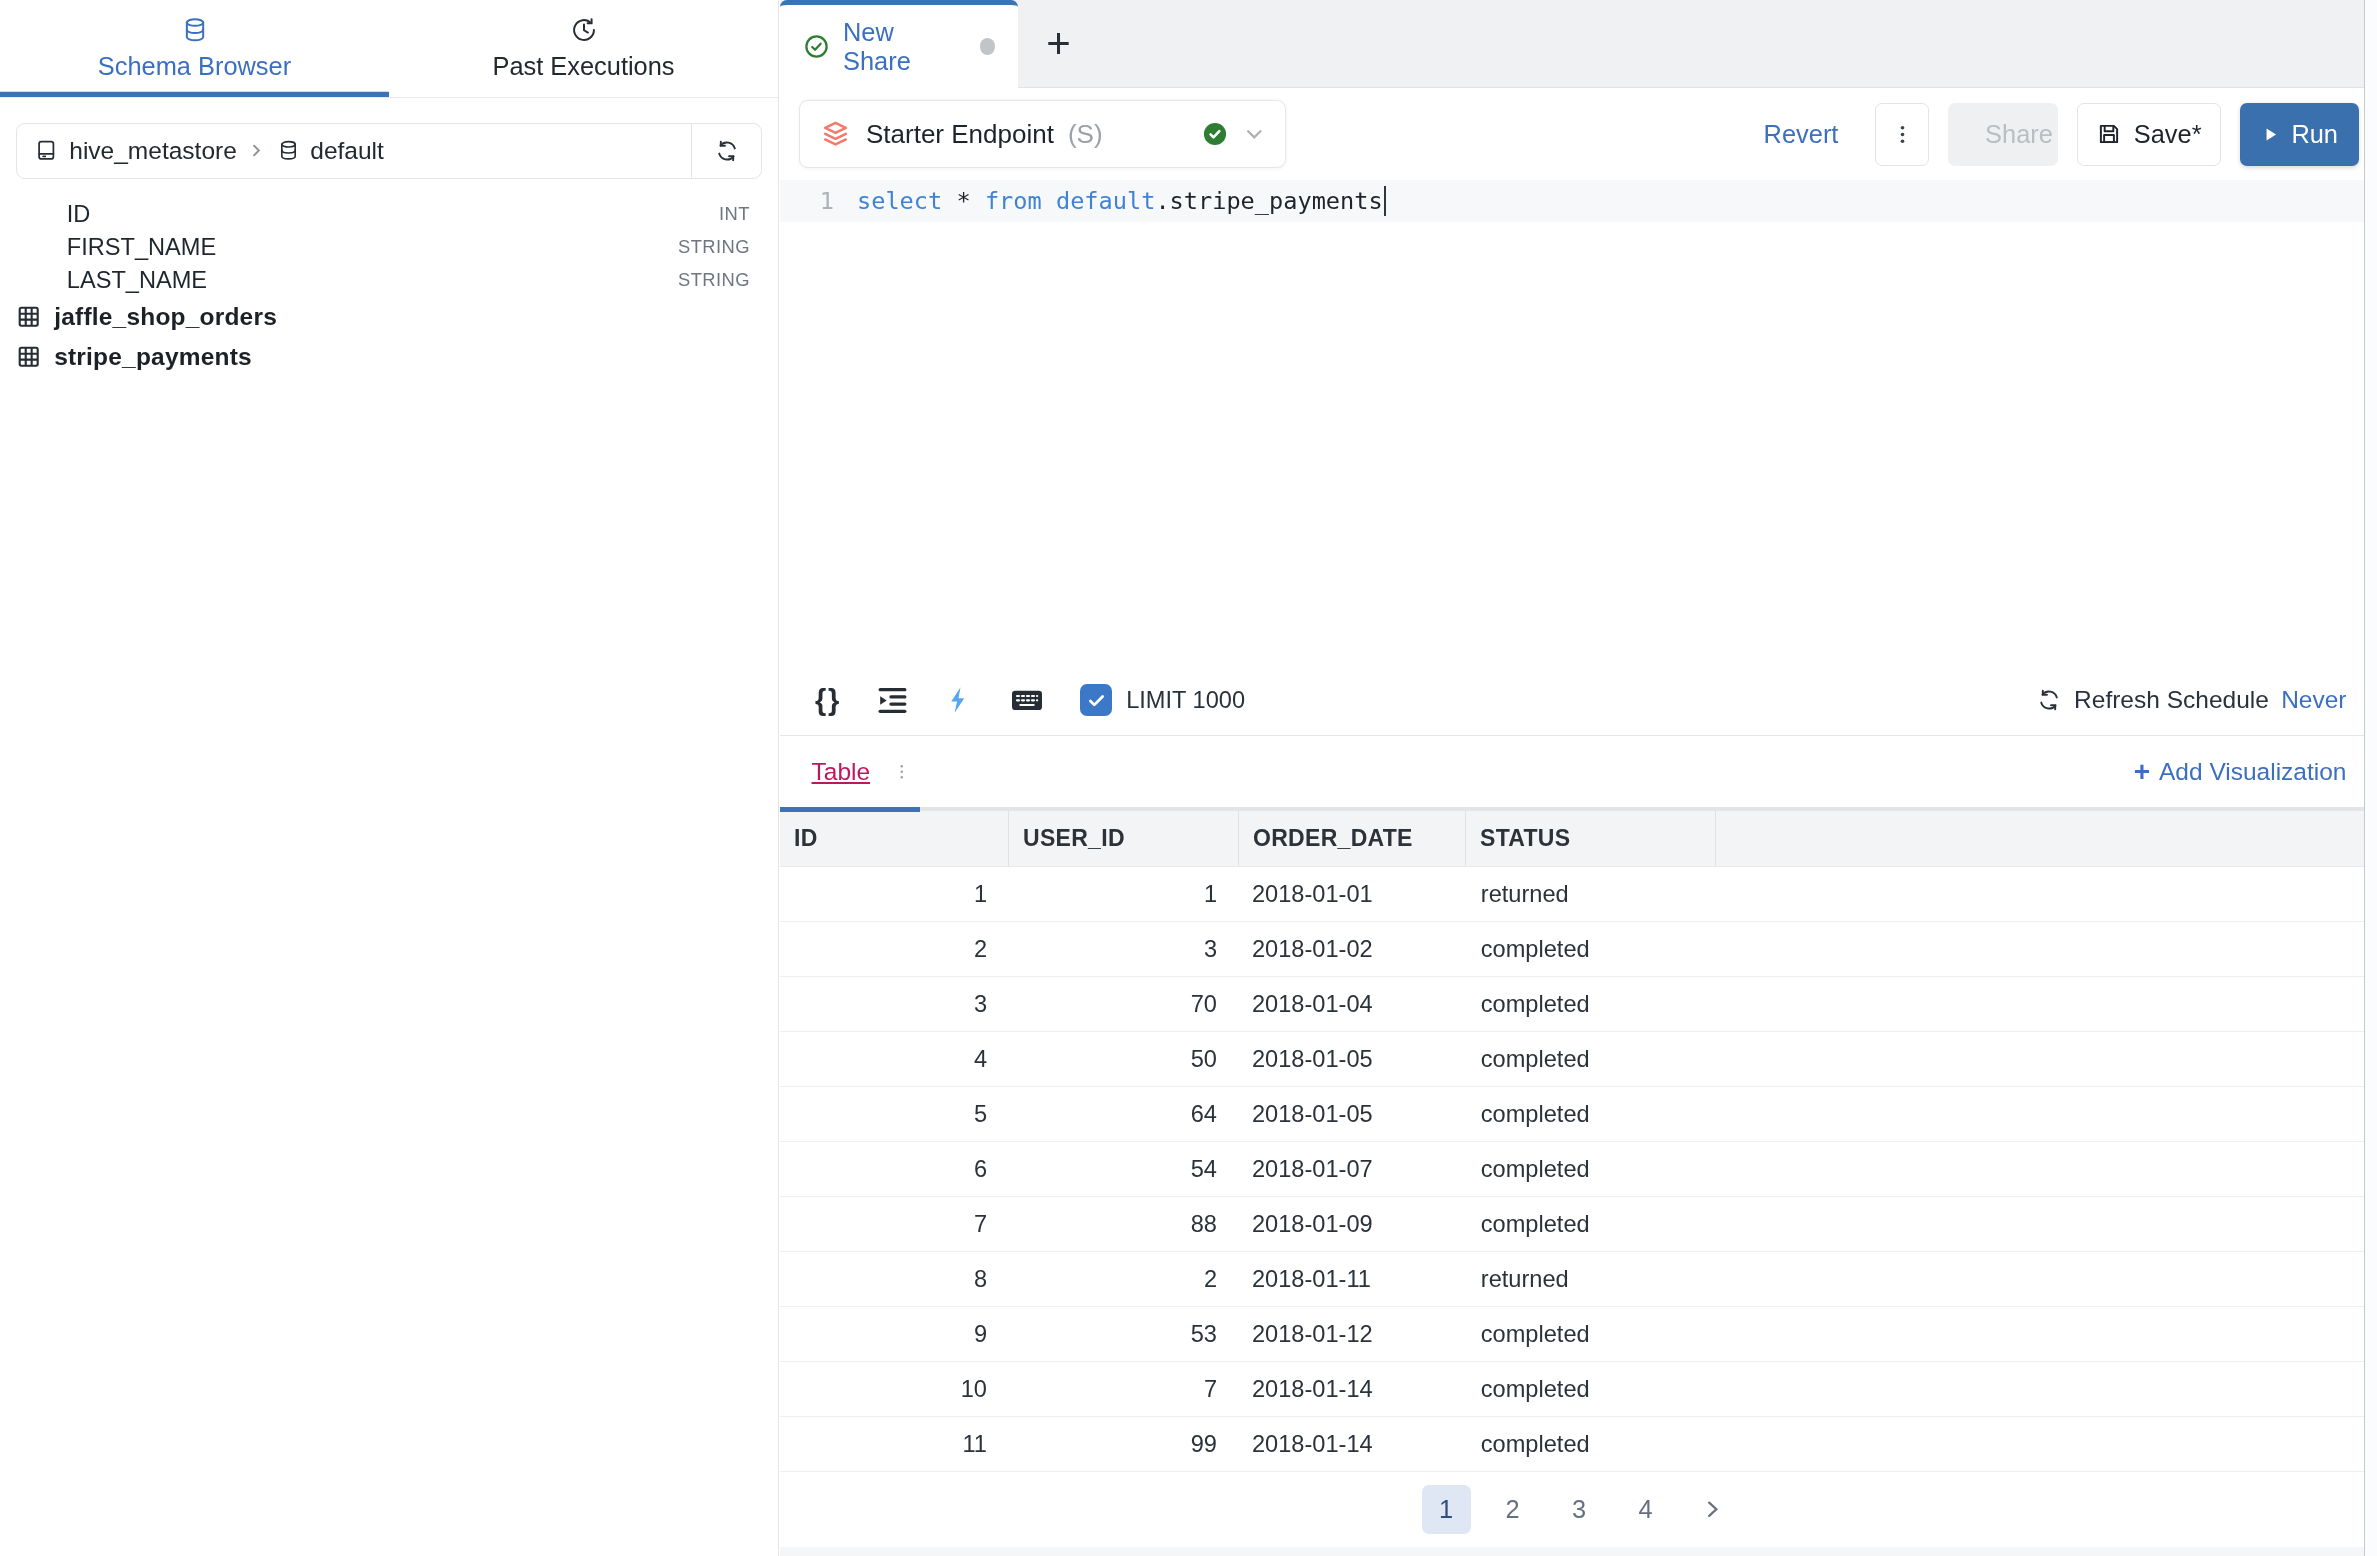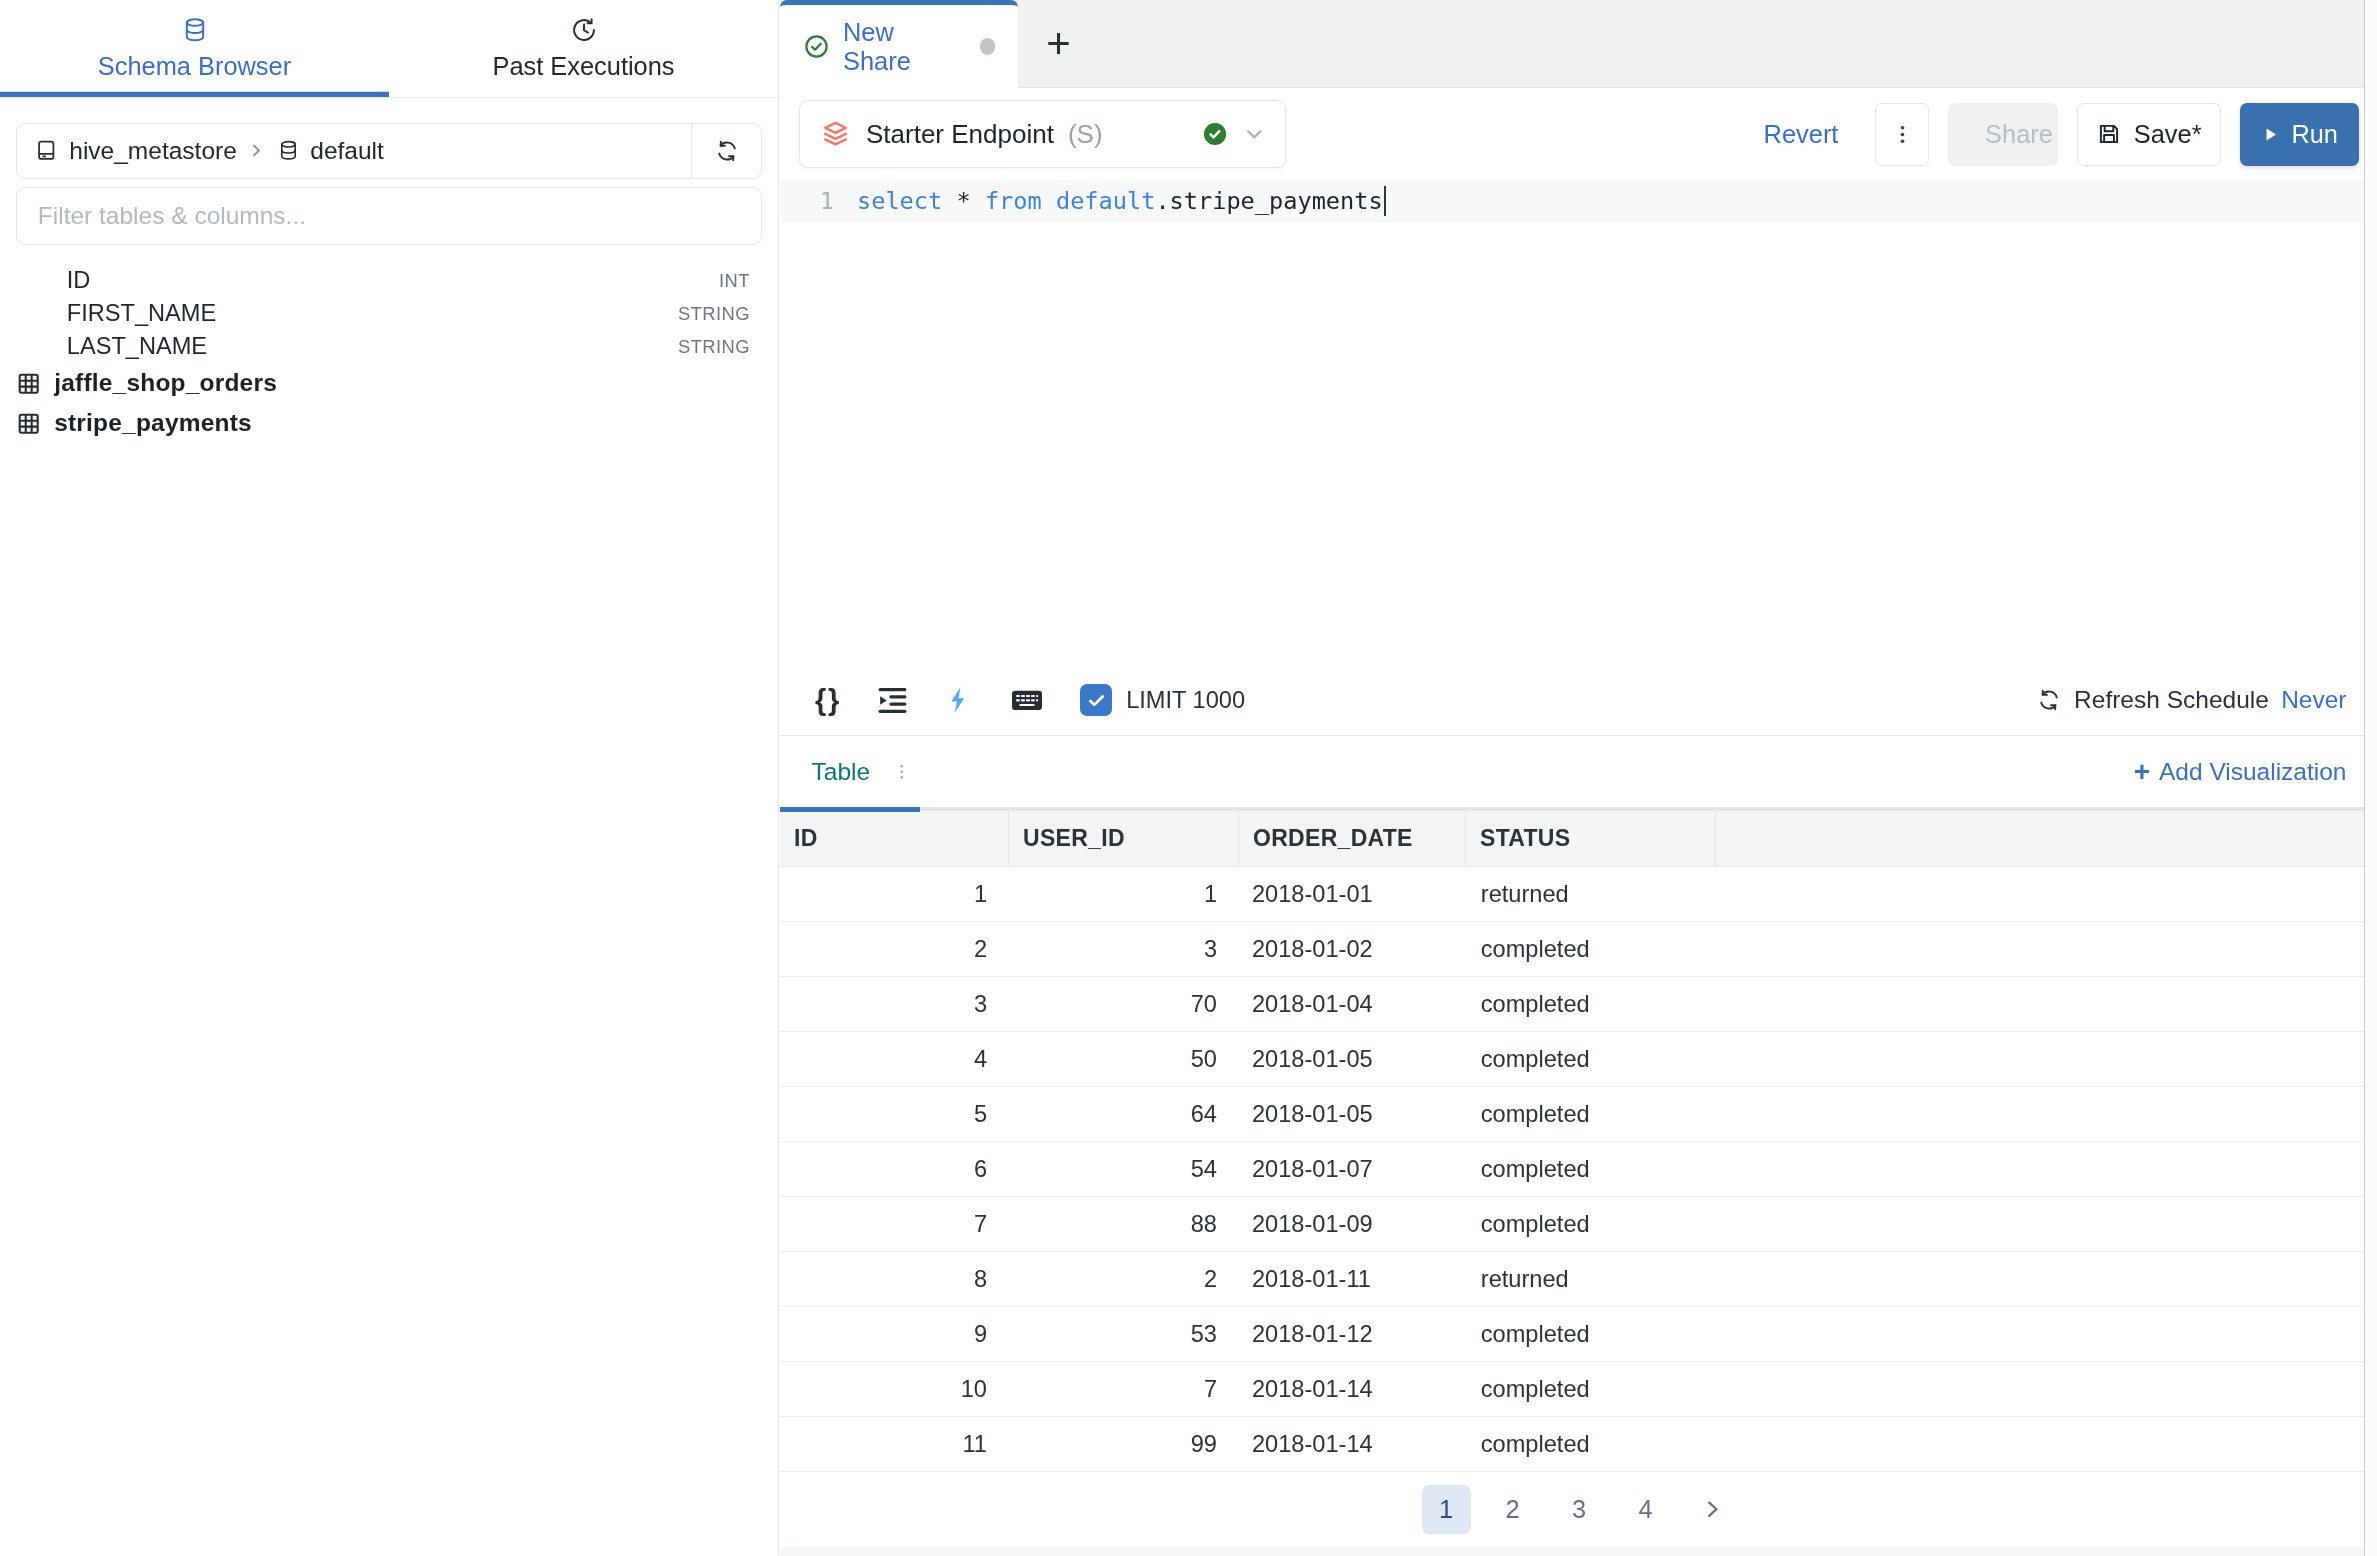--- a/index.html
+++ b/index.html
@@ -71,21 +71,21 @@
   .braces { font-size:29px; font-weight:700; color:#262d34; letter-spacing:1.8px; }
   .limit-group { display:flex; align-items:center; gap:14px; cursor:pointer; }
   .limit-check { width:32px; height:32px; border-radius:7px; background:#3b78c8; display:flex; align-items:center; justify-content:center; }
   .limit-label { font-size:23.6px; color:#29323c; }
   .sched-group { margin-left:auto; display:flex; align-items:center; gap:12.3px; }
   .sched-label { font-size:24.5px; color:#29323c; }
   .sched-value { font-size:24.5px; color:#3b6fc0; cursor:pointer; }
 
   .results { flex:0 0 auto; border-top:0.9px solid #e4e6e8; }
   .results-head { position:relative; height:75px; display:flex; align-items:center; padding:0 31.5px; border-bottom:4.4px solid #e2e4e6; }
-  .results-tab { font-size:24.5px; color:#0f766e; cursor:pointer; }
+  .results-tab { font-size:24.5px; color:#be185d; cursor:pointer;text-decoration:underline; }
   .results-kebab { margin-left:23px; color:#9aa1a8; cursor:pointer; display:flex; }
   .results-underline { position:absolute; left:0; bottom:-4.4px; width:140px; height:4.4px; background:#3b72b8; }
   .add-viz { margin-left:auto; display:flex; align-items:center; gap:8.8px; color:#3b6fc0; font-size:24.5px; cursor:pointer; }
   .add-viz .plus { font-size:28px; font-weight:700; }
 
   .grid-header { display:flex; height:56px; background:#f3f4f6; align-items:center; border-bottom:0.9px solid #e7e9eb; }
   .gh-cell { height:100%; display:flex; align-items:center; padding-left:14px; font-size:23px; font-weight:700; color:#2b323a; letter-spacing:0.3px; }
   .gh-cell + .gh-cell { border-left:0.9px solid #dfe1e4; }
   .col-0 { width:228px; } .col-1 { width:230px; } .col-2 { width:227px; } .col-3 { width:250px; } .col-4 { flex:1; }
   .grid-row { display:flex; height:55px; align-items:center; border-bottom:0.9px solid #eceef0; font-size:23.6px; color:#2b323a; }
@@ -162,23 +162,20 @@
           <svg width="26" height="26" viewBox="0 0 24 24" fill="none" stroke="currentColor" stroke-width="1.8" stroke-linecap="round">
             <path d="M19.2 9.6A7.6 7.6 0 0 0 6 6.9"></path>
               <path d="M6.3 3.4v3.8h3.8"></path>
             <path d="M4.8 14.4A7.6 7.6 0 0 0 18 17.1"></path>
               <path d="M17.7 20.6v-3.8h-3.8"></path>
           </svg>
         </span>
       </div>
     </div>
 
-    <div class="filter-box">
-      <input type="text" placeholder="Filter tables &amp; columns..." style="">
-    </div>
 
     <div class="tree" id="tree">
         <div class="tree-col">
           <span class="col-name">ID</span>
           <span class="col-type">INT</span>
         </div>
         <div class="tree-col">
           <span class="col-name">FIRST_NAME</span>
           <span class="col-type">STRING</span>
         </div>

